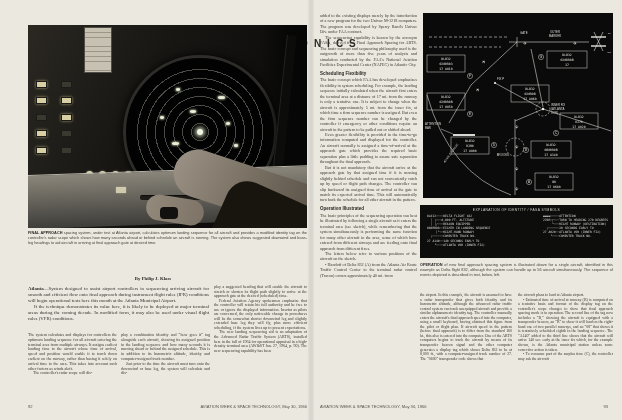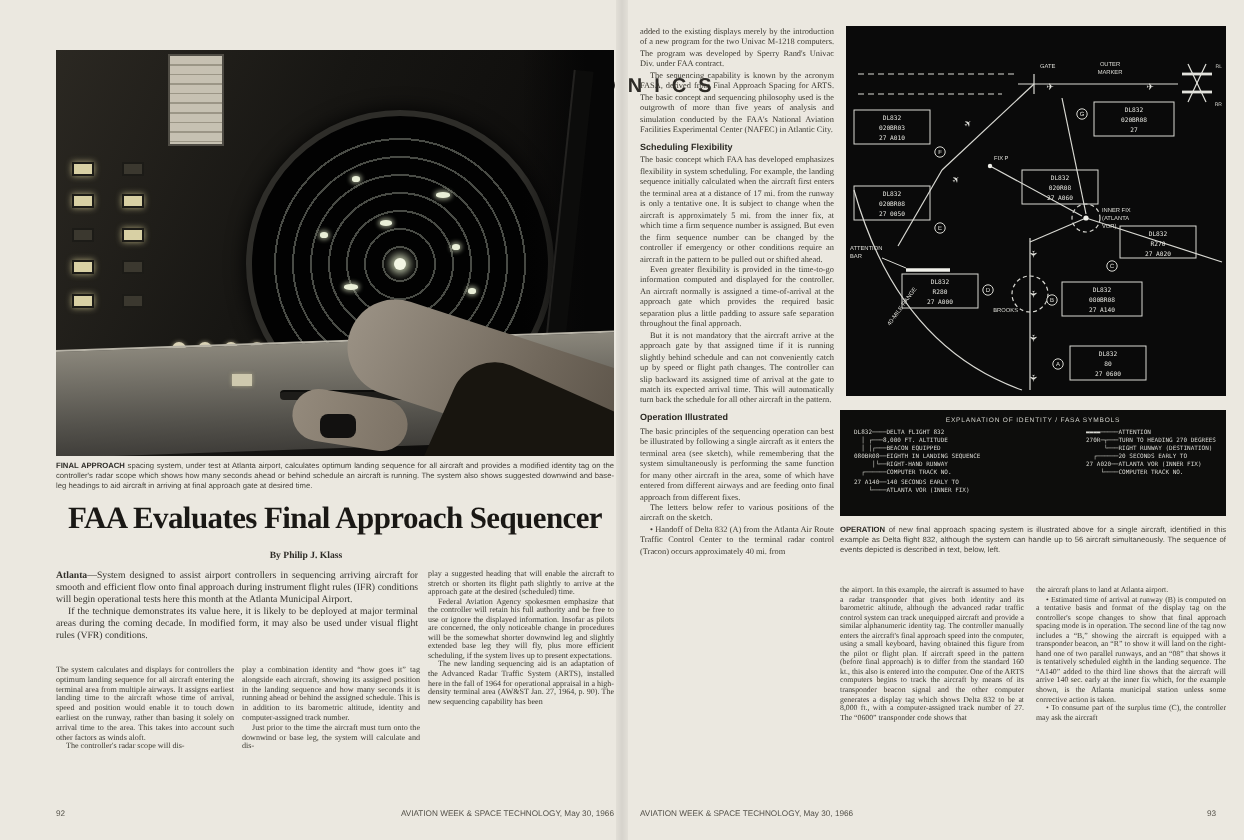--- a/index.html
+++ b/index.html
@@ -158,21 +158,20 @@
     <div class="ph-arm"></div>
     <div class="ph-hand"></div>
     <div class="ph-grip"></div>
     <div class="ph-sleeve"></div>
   </div>
 
   <div class="caption">
     <b>FINAL APPROACH</b><span> spacing system, under test at Atlanta airport, calculates optimum landing sequence for all aircraft and provides a modified identity tag on the controller's radar scope which shows how many seconds ahead or behind schedule an aircraft is running. The system also shows suggested downwind and base-leg headings to aid aircraft in arriving at final approach gate at desired time.</span>
   </div>
 
-  <div class="headline">FAA Evaluates Final Approach Sequencer</div>
   <div class="byline">By Philip J. Klass</div>
 
   <div class="intro">
     <p><b>Atlanta</b><span>—System designed to assist airport controllers in sequencing arriving aircraft for smooth and efficient flow onto final approach during instrument flight rules (IFR) conditions will begin operational tests here this month at the Atlanta Municipal Airport.</span></p>
     <p>If the technique demonstrates its value here, it is likely to be deployed at major terminal areas during the coming decade. In modified form, it may also be used under visual flight rules (VFR) conditions.</p>
   </div>
 
   <div class="col" id="lp-col1">
       <p>The system calculates and displays for controllers the optimum landing sequence for all aircraft entering the terminal area from multiple airways. It assigns earliest landing time to the aircraft whose time of arrival, speed and position would enable it to touch down earliest on the runway, rather than basing it solely on arrival time to the area. This takes into account such other factors as winds aloft.</p>
       <p>The controller's radar scope will dis-</p>

